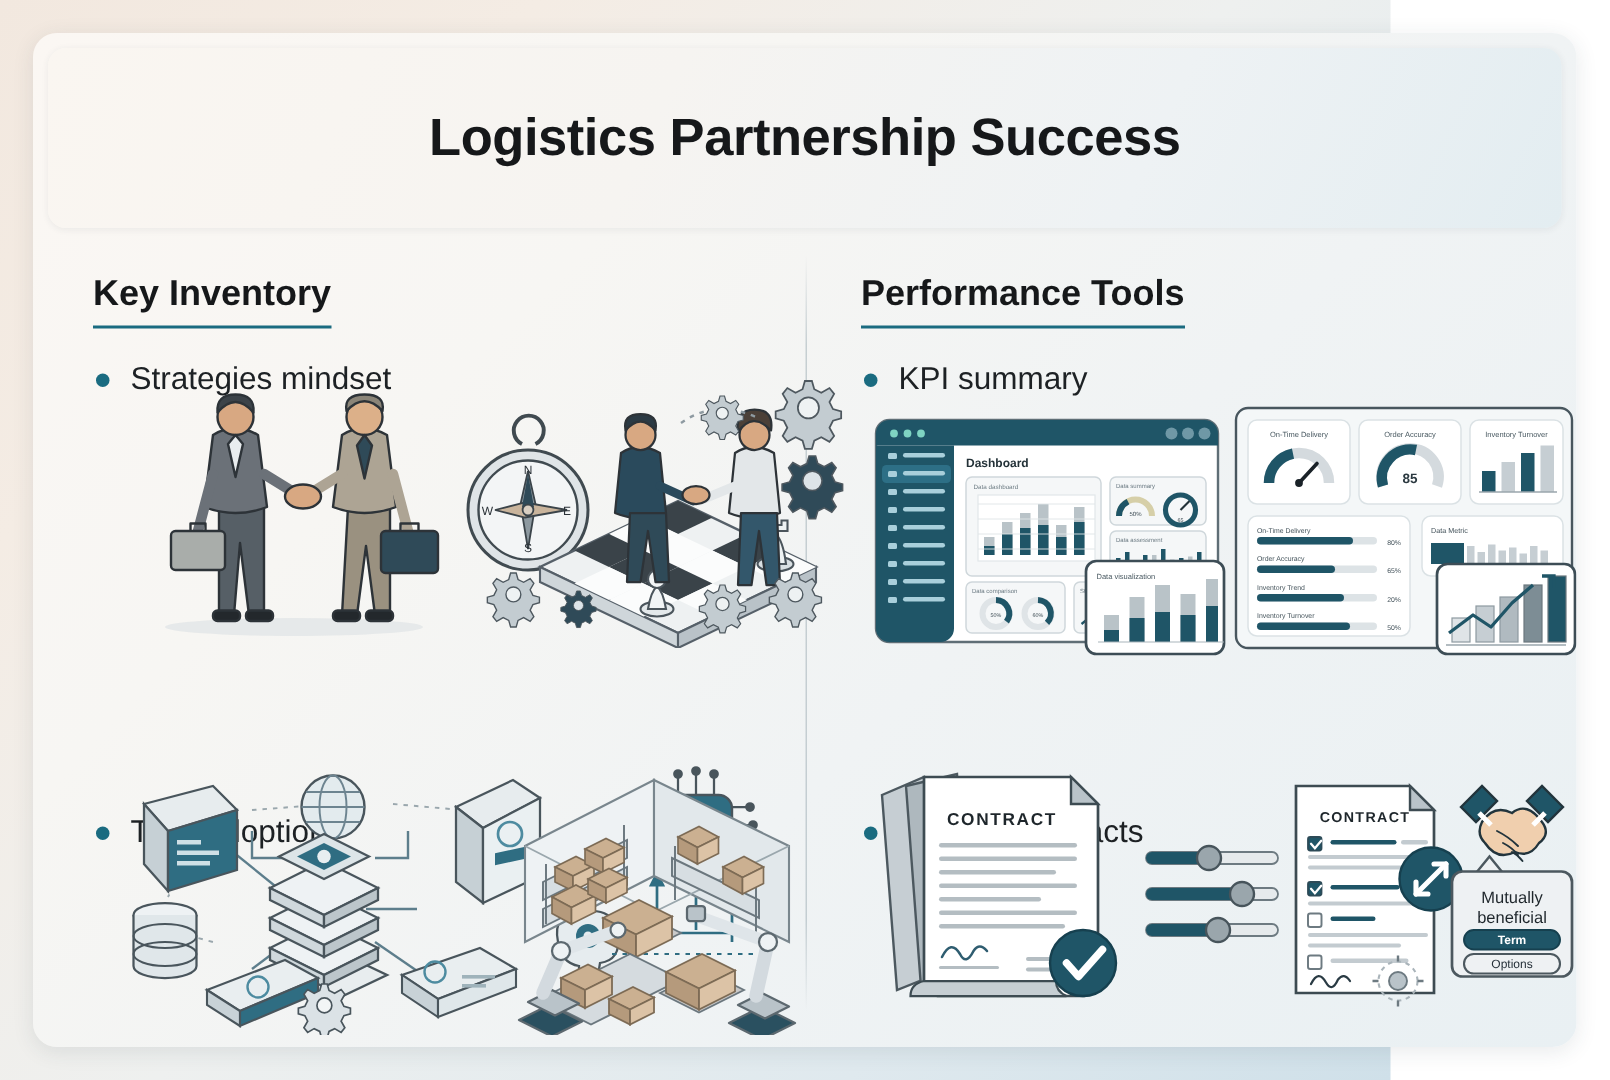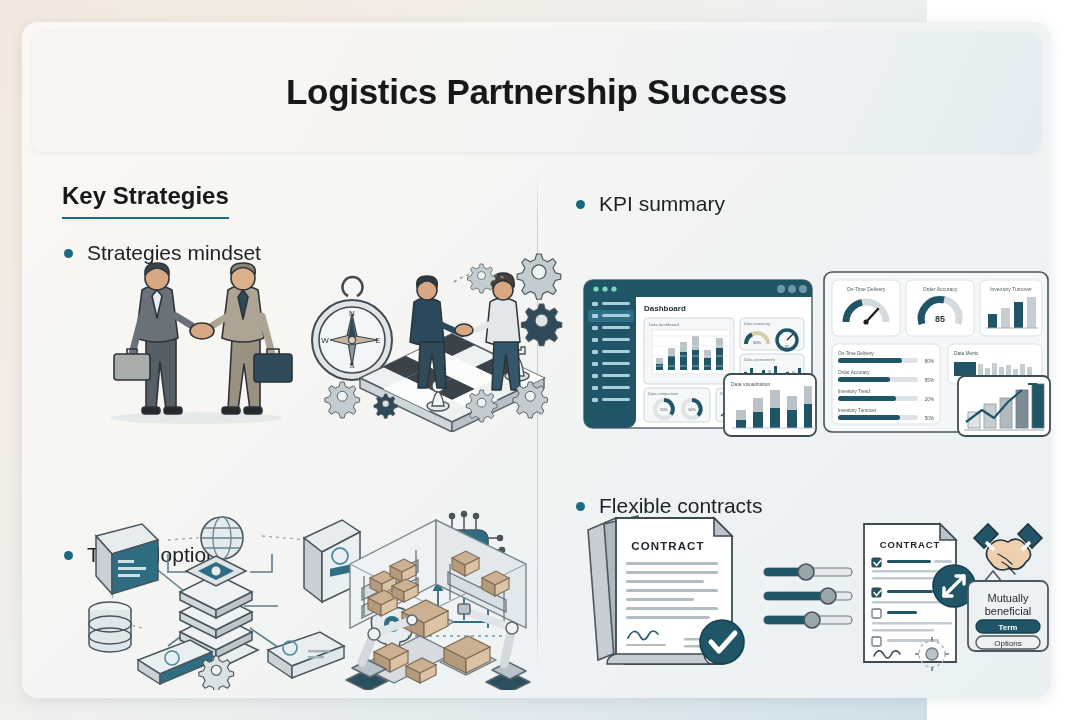--- a/index.html
+++ b/index.html
@@ -69,21 +69,21 @@
 <div id="root">
   <div class="card">
 
     <div class="header">
       <div class="title">Logistics Partnership Success</div>
     </div>
 
     <div class="divider"></div>
 
     <div class="col col-left">
-      <div class="sec-head">Key Strategies</div>
+      <div class="sec-head">Key Inventory</div>
 
       <div class="bullet-row">
         <span class="bullet-dot"></span>
         <span class="bullet-text">Strategies mindset</span>
       </div>
 
       
       <div class="art" style="left:42px; top:72px;">
         <svg width="480" height="190" viewBox="0 0 480 190">
 
@@ -435,20 +435,21 @@
                   <path d="M104 132 l22 11 v14 l-22 -11 Z" fill="#b59a7c"></path>
                   <path d="M150 131 l-24 12 v14 l24 -12 Z" fill="#dcc3a6"></path>
               </g>
             </g>
           </g>
         </svg>
       </div>
     </div>
 
     <div class="col col-right">
+      <div class="sec-head">Performance Tools</div>
 
       <div class="bullet-row">
         <span class="bullet-dot"></span>
         <span class="bullet-text">KPI summary</span>
       </div>
 
       
       <div class="art" style="left:22px; top:94px;">
         <svg width="480" height="180" viewBox="0 0 480 180">
 

